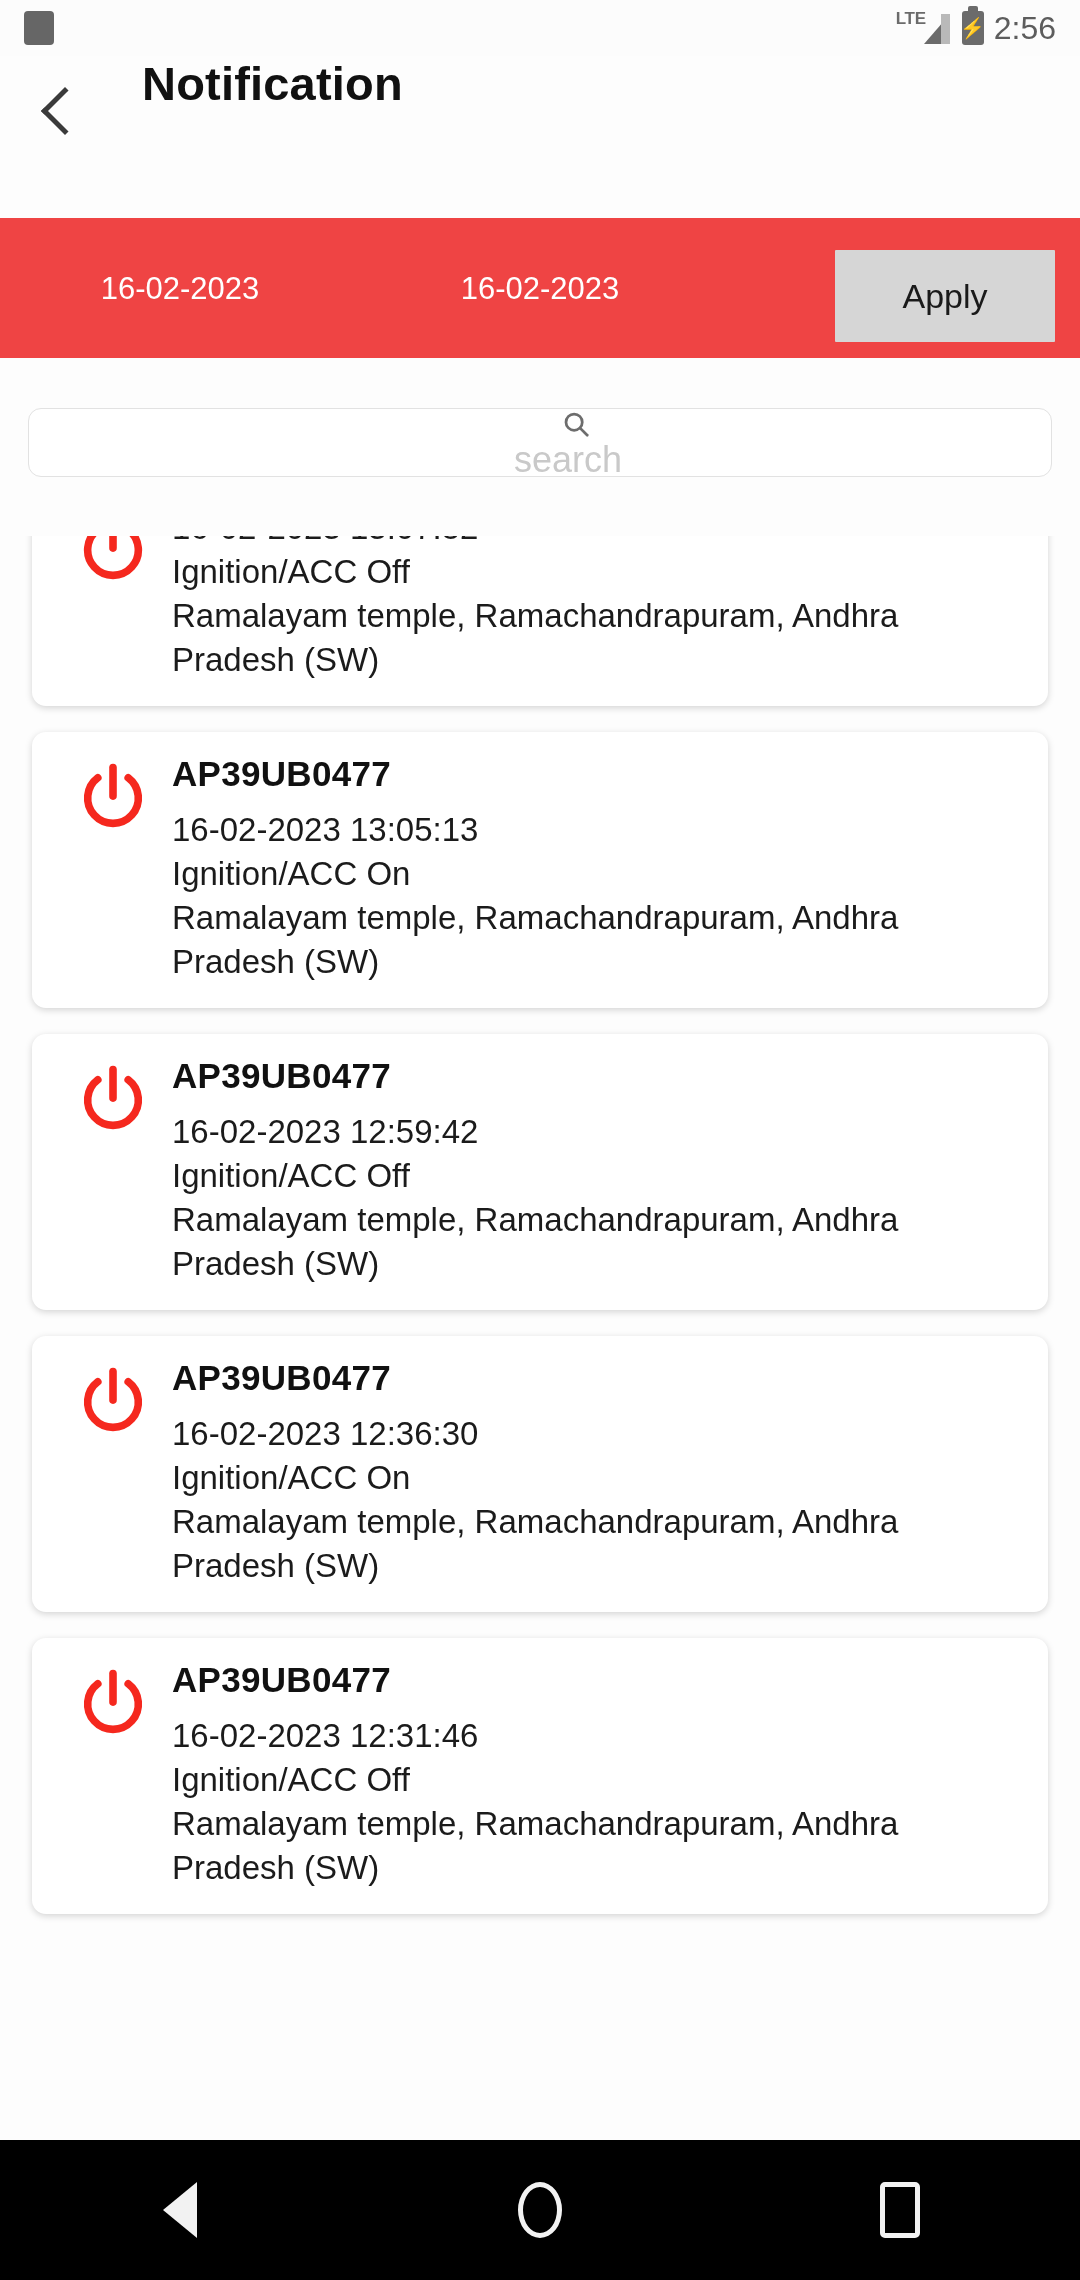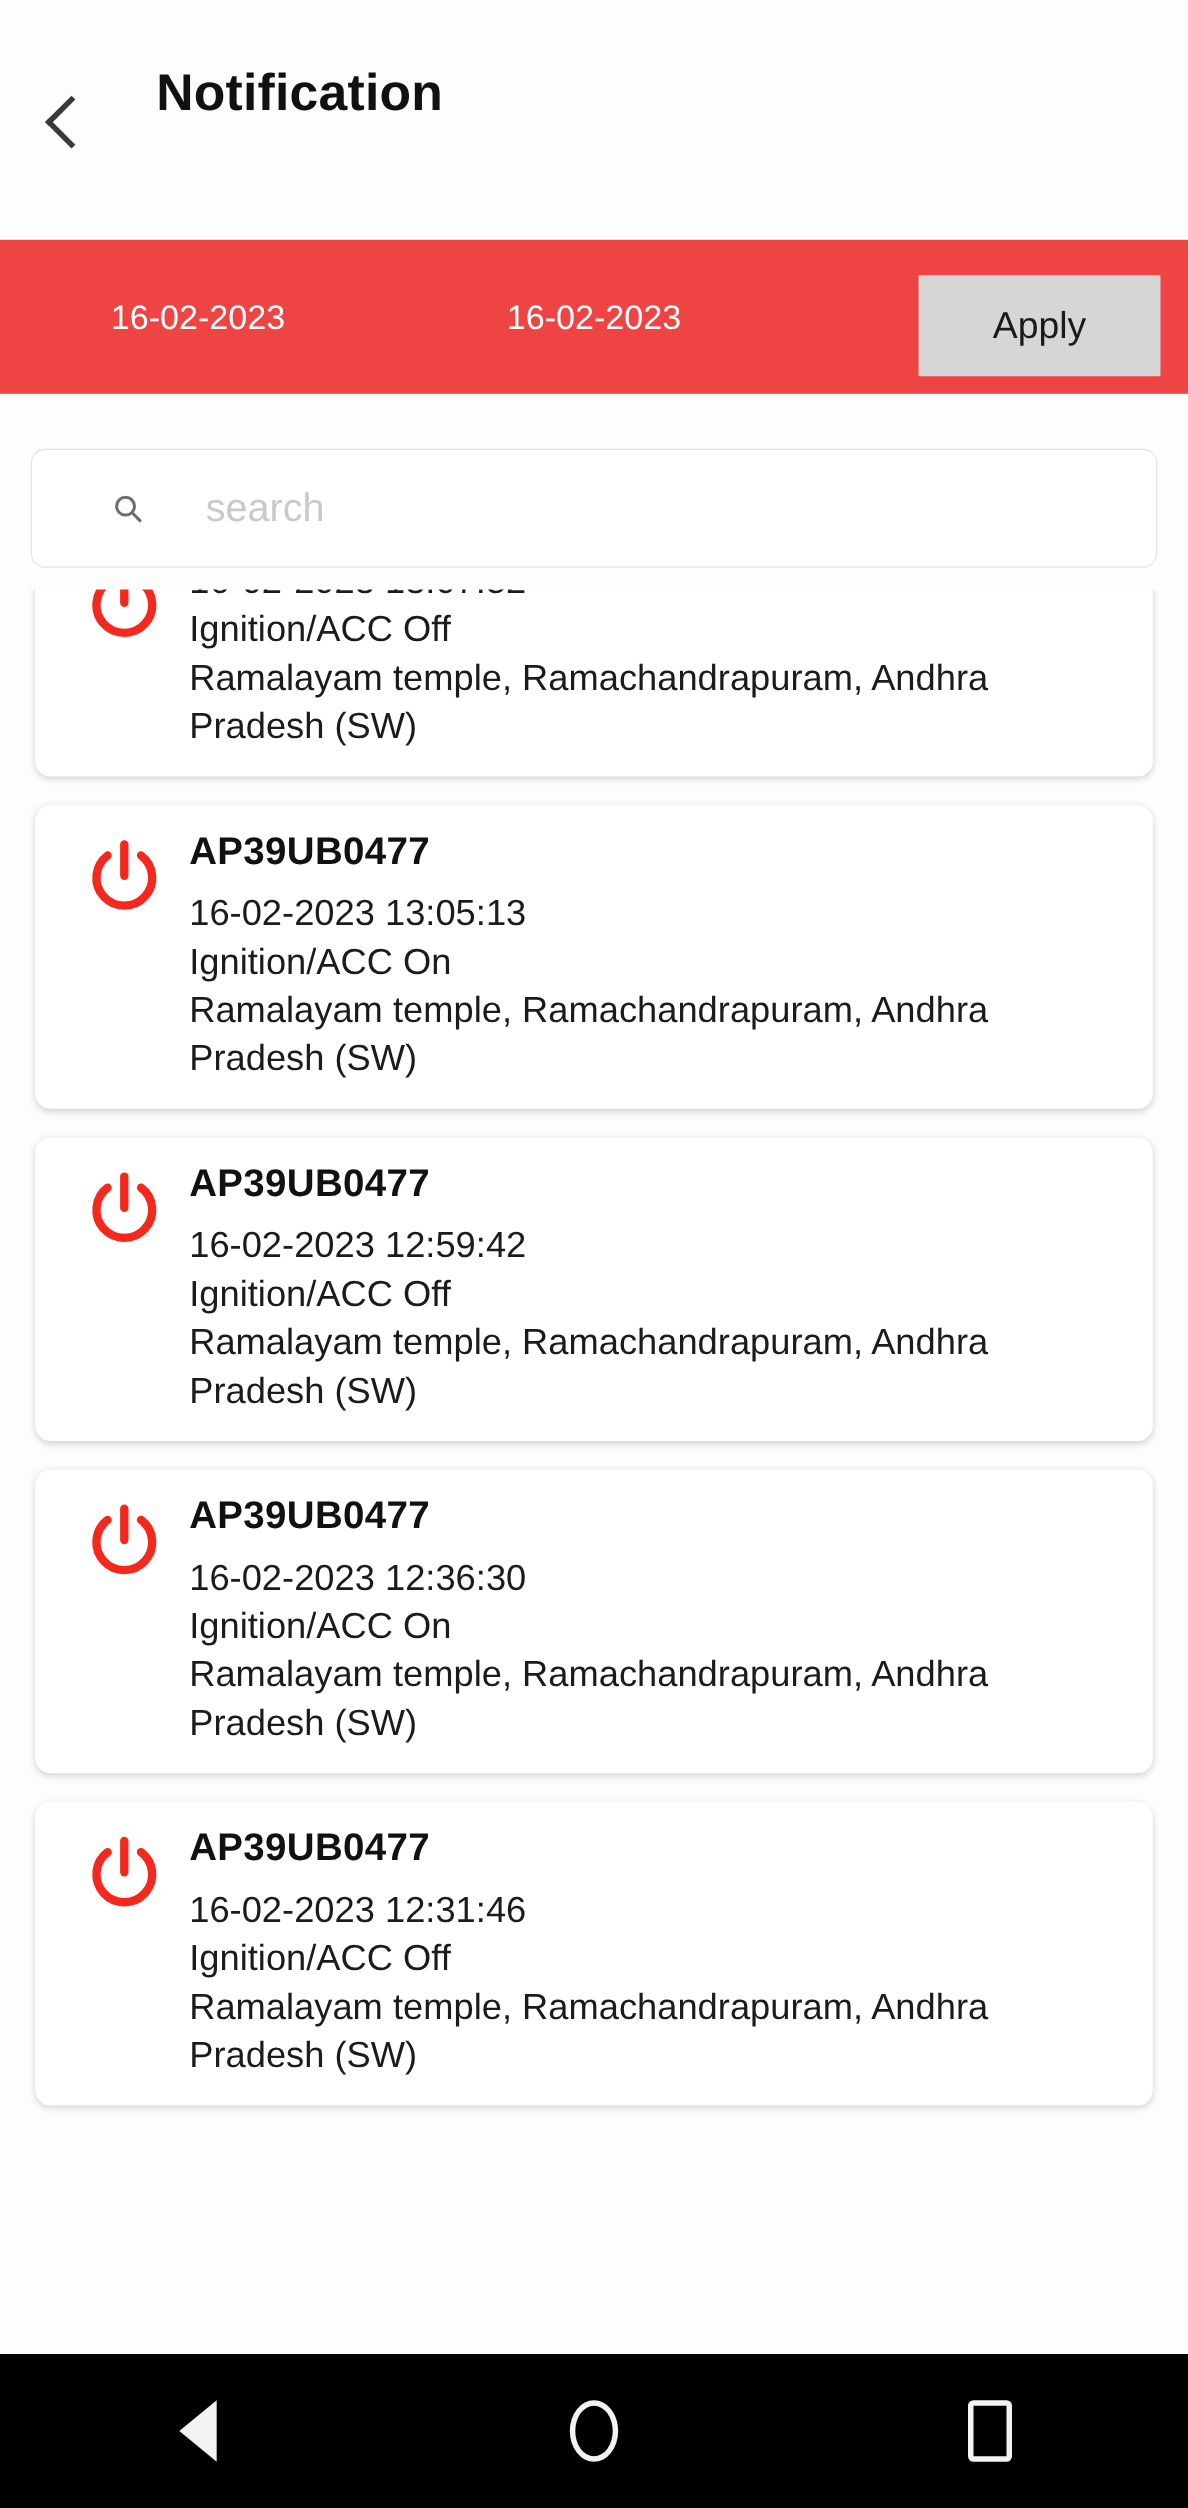--- a/index.html
+++ b/index.html
@@ -84,24 +84,24 @@
     position:absolute; left:835px; top:250px;
     width:220px; height:92px;
     background:#d6d6d6; border-radius:1px;
     display:flex; align-items:center; justify-content:center;
     color:#1a1a1a; font-size:34px;
   }
 
   
   .search-wrap {
     position:absolute; top:408px; left:28px;
-    width:1024px; height:108px;
+    width:1024px; height:69px;
     border:1.5px solid #e2e2e2; border-radius:13px;
     background:#ffffff;
-    display:flex; align-items:center;
+    display:flex; align-items:center;flex-direction:column;
   }
   .search-icon { margin-left:72px; width:30px; height:30px; flex:none; }
   .search-ph {
     margin-left:56px; font-size:36px; color:#c9c9c9;
   }
 
   
   .list {
     position:absolute; top:536px; left:0; width:1080px; height:1604px;
     overflow:hidden;
@@ -146,20 +146,36 @@
   }
   .nav-recent {
     width:40px; height:56px; border:5px solid #f2f2f2; border-radius:5px;
   }
 </style>
 </head>
 <body>
 
 <div id="screen">
 
+  <div class="statusbar">
+    <div class="sb-left">
+      <div class="notif-square"></div>
+    </div>
+    <div class="sb-right">
+      <div class="lte-wrap">
+        <span class="lte-text">LTE</span>
+        <span class="sig-tri"></span>
+        <span class="sig-tri-dim"></span>
+      </div>
+      <div class="batt">
+        <span class="bolt">⚡</span>
+      </div>
+      <div class="clock">2:56</div>
+    </div>
+  </div>
 
   <div class="appbar">
     <div class="back-btn">
       <span class="chev"></span>
     </div>
     <div class="appbar-title">Notification</div>
   </div>
 
   <div class="filterbar">
     <div class="date-box">

